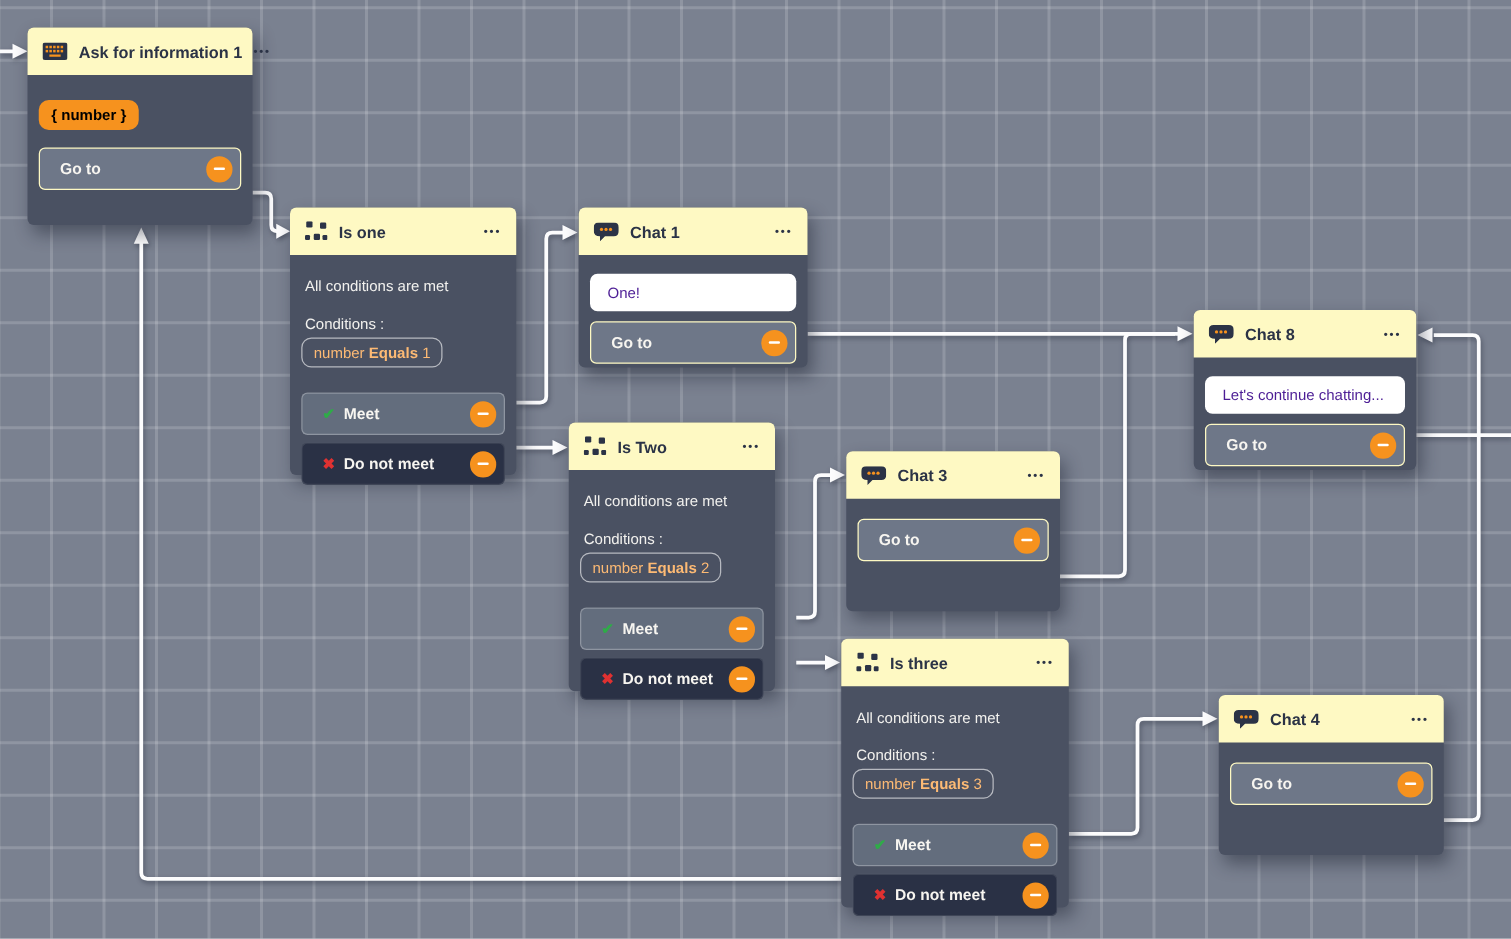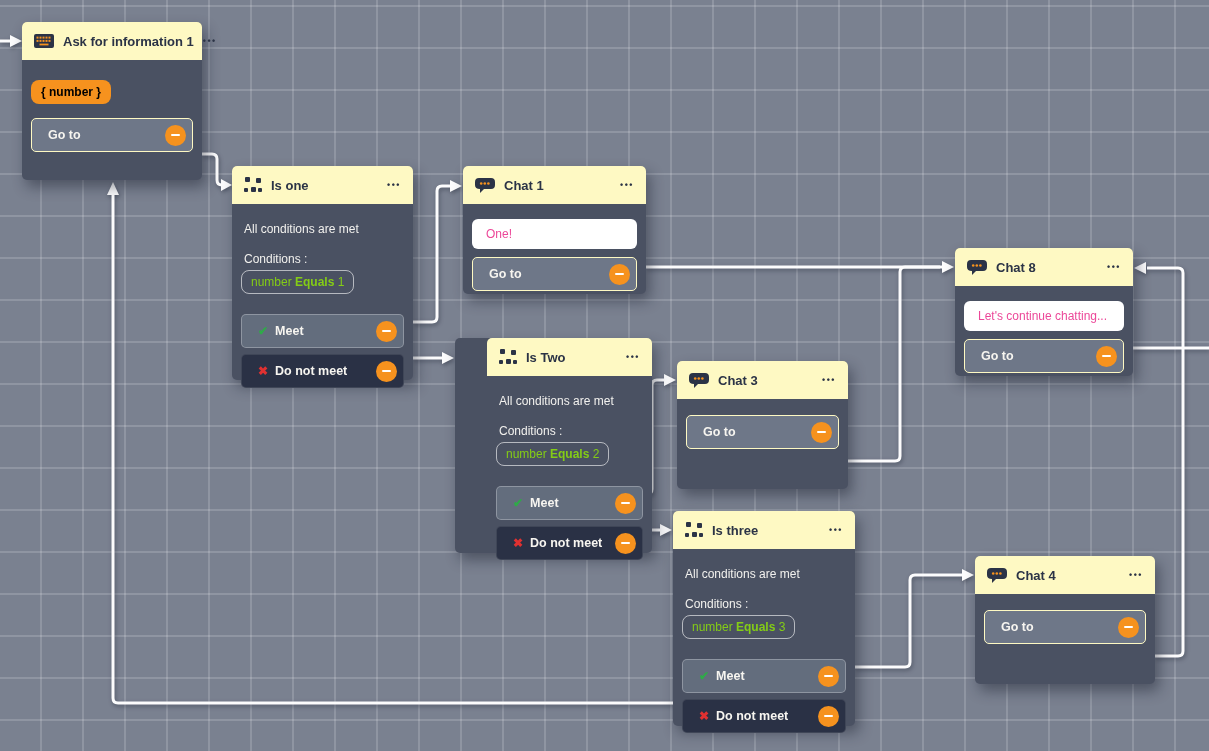--- a/index.html
+++ b/index.html
@@ -24,36 +24,36 @@
   .hd .ttl{font-size:13px;font-weight:bold;color:#2b3346;flex:1;white-space:nowrap;}
   .hd .menu{font-size:9px;font-weight:bold;color:#2b3346;letter-spacing:1.5px;cursor:pointer;}
   .icn{display:flex;align-items:center;}
   .bd{padding:8px 9px 10px 9px;}
   .q{font-size:12px;font-weight:bold;padding:6px 3px 0 3px;}
   .sum{font-size:12px;padding:10px 3px 0 3px;}
   .lbl{font-size:12px;padding:16px 3px 2px 3px;}
   .varchip{display:inline-block;margin:12px 0 0 0;background:#f6921e;color:#000000;
     font-size:12px;font-weight:bold;border-radius:8px;padding:5px 10px;cursor:pointer;}
   .condchip{display:inline-block;margin:2px 0 0 0;border:1.5px solid rgba(255,255,255,.6);
-    border-radius:8px;padding:4px 9px;font-size:12px;color:#84cc16;cursor:pointer;}
+    border-radius:8px;padding:4px 9px;font-size:12px;color:#fdba74;cursor:pointer;}
   .condchip .op{font-weight:bold;}
   .row{height:32px;border-radius:5px;display:flex;align-items:center;
     padding:0 6px 0 16px;font-size:12.5px;font-weight:bold;color:#f7f5f0;cursor:pointer;}
   .row .flex{flex:1;}
   .goto{background:#6e7788;border:1px solid #fef9c3;margin-top:14px;}
   .meet{background:#636d7d;border:1px solid rgba(255,255,255,.28);margin-top:20px;}
   .nomeet{background:#2a3145;border:1px solid rgba(255,255,255,.10);margin-top:6px;}
   .chat-goto{margin-top:8px;}
   .minus{width:21px;height:21px;border-radius:50%;background:#f6921e;display:flex;
     align-items:center;justify-content:center;cursor:pointer;flex:0 0 auto;}
   .minus i{display:block;width:9px;height:2.5px;background:#fff;border-radius:2px;}
   .check{color:#2fab48;font-size:12px;margin-right:7px;}
   .cross{color:#e03131;font-size:12px;margin-right:7px;}
   .card{background:#fff;border-radius:6px;height:30px;display:flex;align-items:center;
-    padding:0 14px;font-size:12px;color:#ec4899;margin-top:7px;cursor:text;}
+    padding:0 14px;font-size:12px;color:#4c1d95;margin-top:7px;cursor:text;}
 </style>
 </head>
 <body>
 
 <div id="canvas">
 
   <svg id="wires" width="1209" height="751" viewBox="0 0 1209 751">
     <g>
       <path d="M0,41 L11,41"></path>
         <polygon points="10,35 10,47 22,41"></polygon>
@@ -190,21 +190,21 @@
       <div class="card">One!</div>
       <div class="row goto chat-goto">
         <span class="flex">Go to</span>
         <span class="minus">
             <i></i>
           </span>
       </div>
     </div>
   </div>
 
-  <div class="node" style="left:455px;top:338px;width:165px;height:215px;padding-left:32px;">
+  <div class="node" style="left:455px;top:338px;width:165px;height:215px;">
     <div class="hd">
       <span class="icn">
         <svg width="18" height="16" viewBox="0 0 18 16" fill="#2b3346">
             <rect x="1" y="0" width="5" height="5" rx="1"></rect>
             <rect x="12" y="1" width="5" height="5" rx="1"></rect>
             <rect x="0" y="11" width="4" height="4" rx="1"></rect>
             <rect x="7" y="10" width="5" height="5" rx="1"></rect>
             <rect x="14" y="11" width="4" height="4" rx="1"></rect>
           </svg>
       </span>

